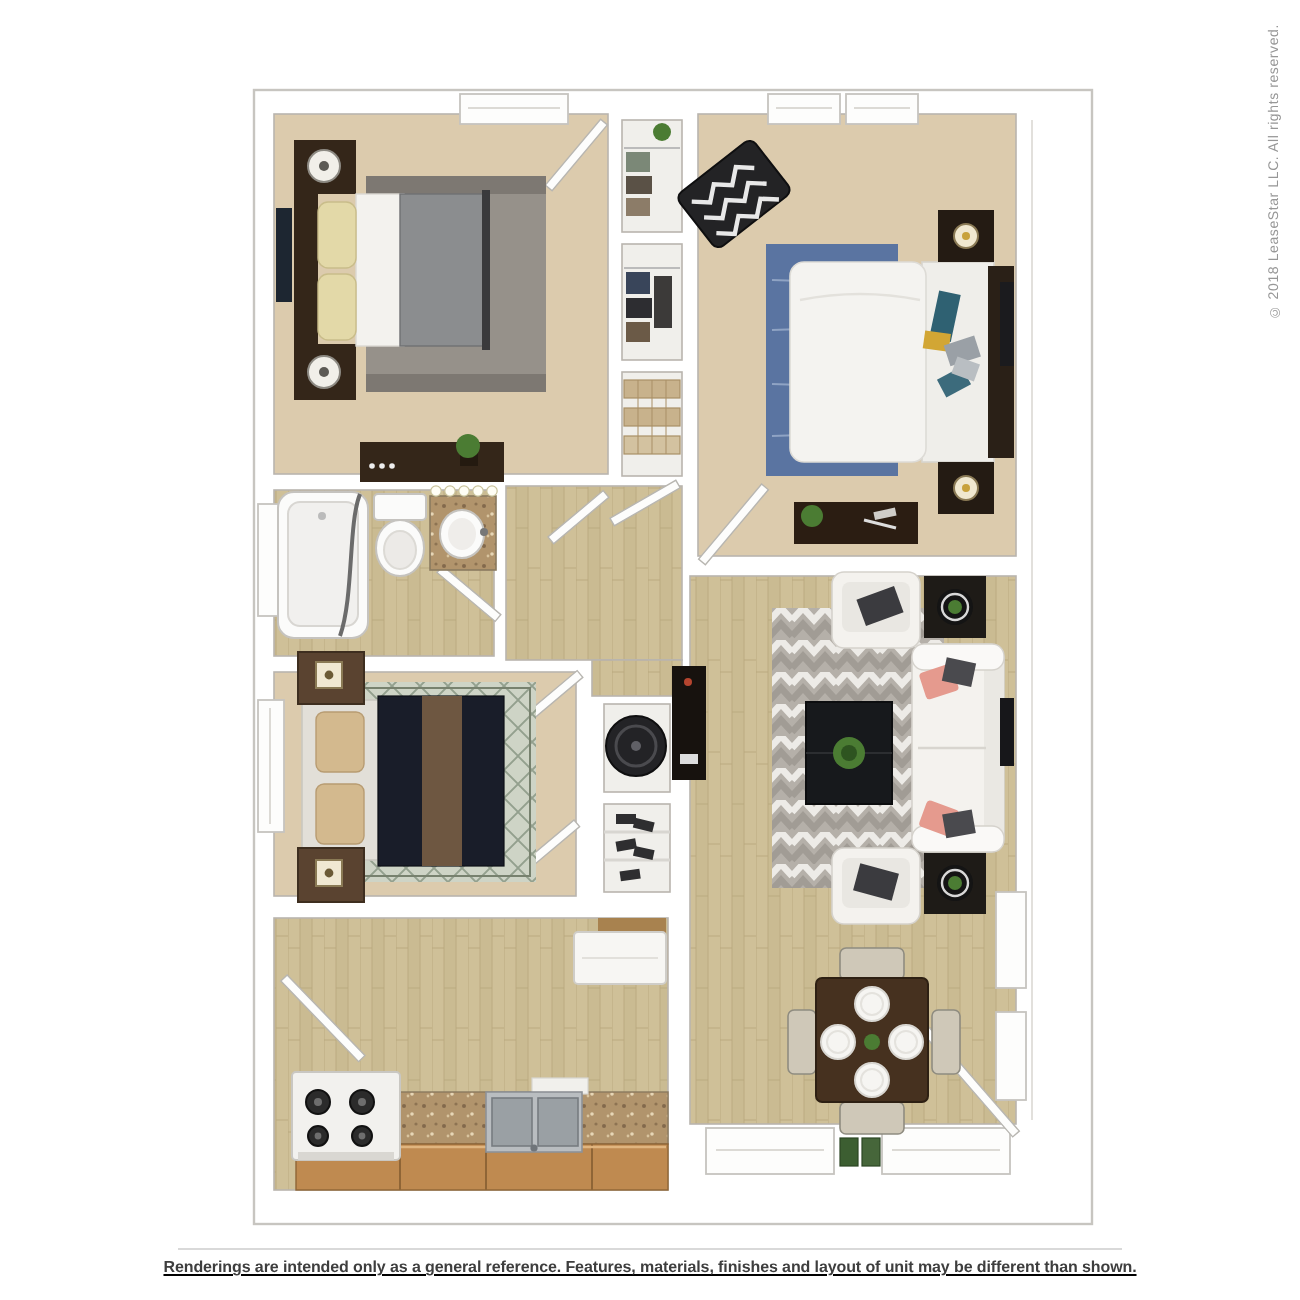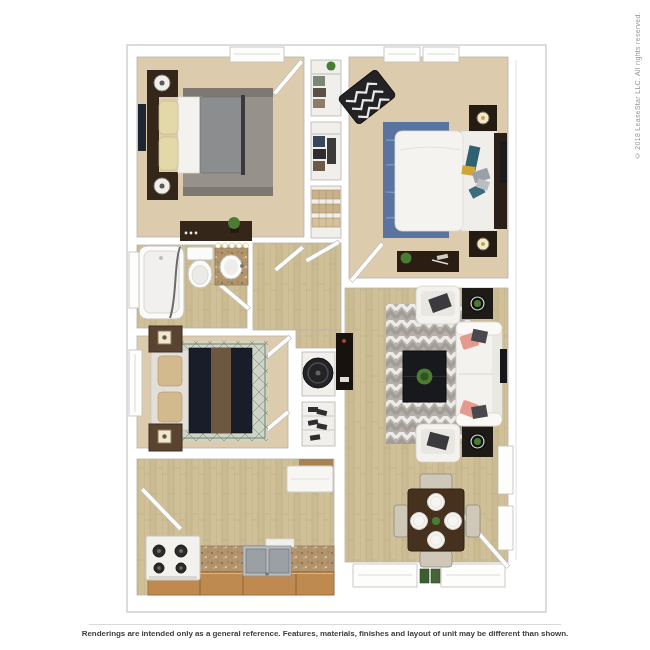--- a/index.html
+++ b/index.html
@@ -2,21 +2,21 @@
 <html style="--wall: #ffffff; --plan-outline: #c7c5c0; --wall-line: #b9b5ae; --carpet: #dccbad; --wood-base: #cfc098; --wood-alt: #c6b58c; --wood-grain: #b8a67d; --closet-floor: #f0efeb; --dark-wood: #342619; --navy: #14161f; --rug-gray: #96918a; --rug-blue: #5a74a1; --rug-sage-base: #ced4c6; --rug-sage-line: #93a08e; --chev-base: #b5b0a9; --chev-light: #edebe7; --chev-dark: #a19c95; --granite: #b1946c; --cabinet-wood: #c08a52; --sofa-white: #f4f2ee; --pink: #e59a8e; --green: #4b7c33; --yellow: #d9b23f; --steel: #9aa0a4; --text-gray: #979797; --text-dark: #3e3e3e; --divider: #d9d9d9;"><head>
 <meta charset="utf-8">
 <style>
   html,body{margin:0;padding:0;background:#fff;}
   body{width:650px;height:650px;position:relative;overflow:hidden;
        font-family:"Liberation Sans",sans-serif;}
   .canvas{position:absolute;inset:0;background:#fff;}
   .copyright{position:absolute;top:12px;right:9px;writing-mode:vertical-rl;
              transform:rotate(180deg);font-size:7px;letter-spacing:.3px;
              color:var(--text-gray,#979797);white-space:nowrap;}
-  .footer{position:absolute;top:624px;left:0;width:650px;}
+  .footer{position:absolute;top:624px;left:0;width:650px;text-decoration:underline;}
   .footer .rule{width:472px;margin:0 auto;border-top:1px solid var(--divider,#d9d9d9);}
   .footer p{margin:4px 0 0;text-align:center;font-size:8px;font-weight:700;
             letter-spacing:-.05px;color:var(--text-dark,#3e3e3e);}
   svg.plan{position:absolute;left:0;top:0;}
   .plan-bg{fill:var(--wall,#ffffff);stroke:var(--plan-outline,#c7c5c0);stroke-width:1.2;}
   .floor{stroke:var(--wall-line,#b9b5ae);stroke-width:.8;}
   .carpet{fill:var(--carpet,#dccbad);}
   .closetf{fill:var(--closet-floor,#f0efeb);}
   .p-wood-base{fill:var(--wood-base,#cfc098);}
   .p-wood-alt{fill:var(--wood-alt,#c6b58c);opacity:.55;}

